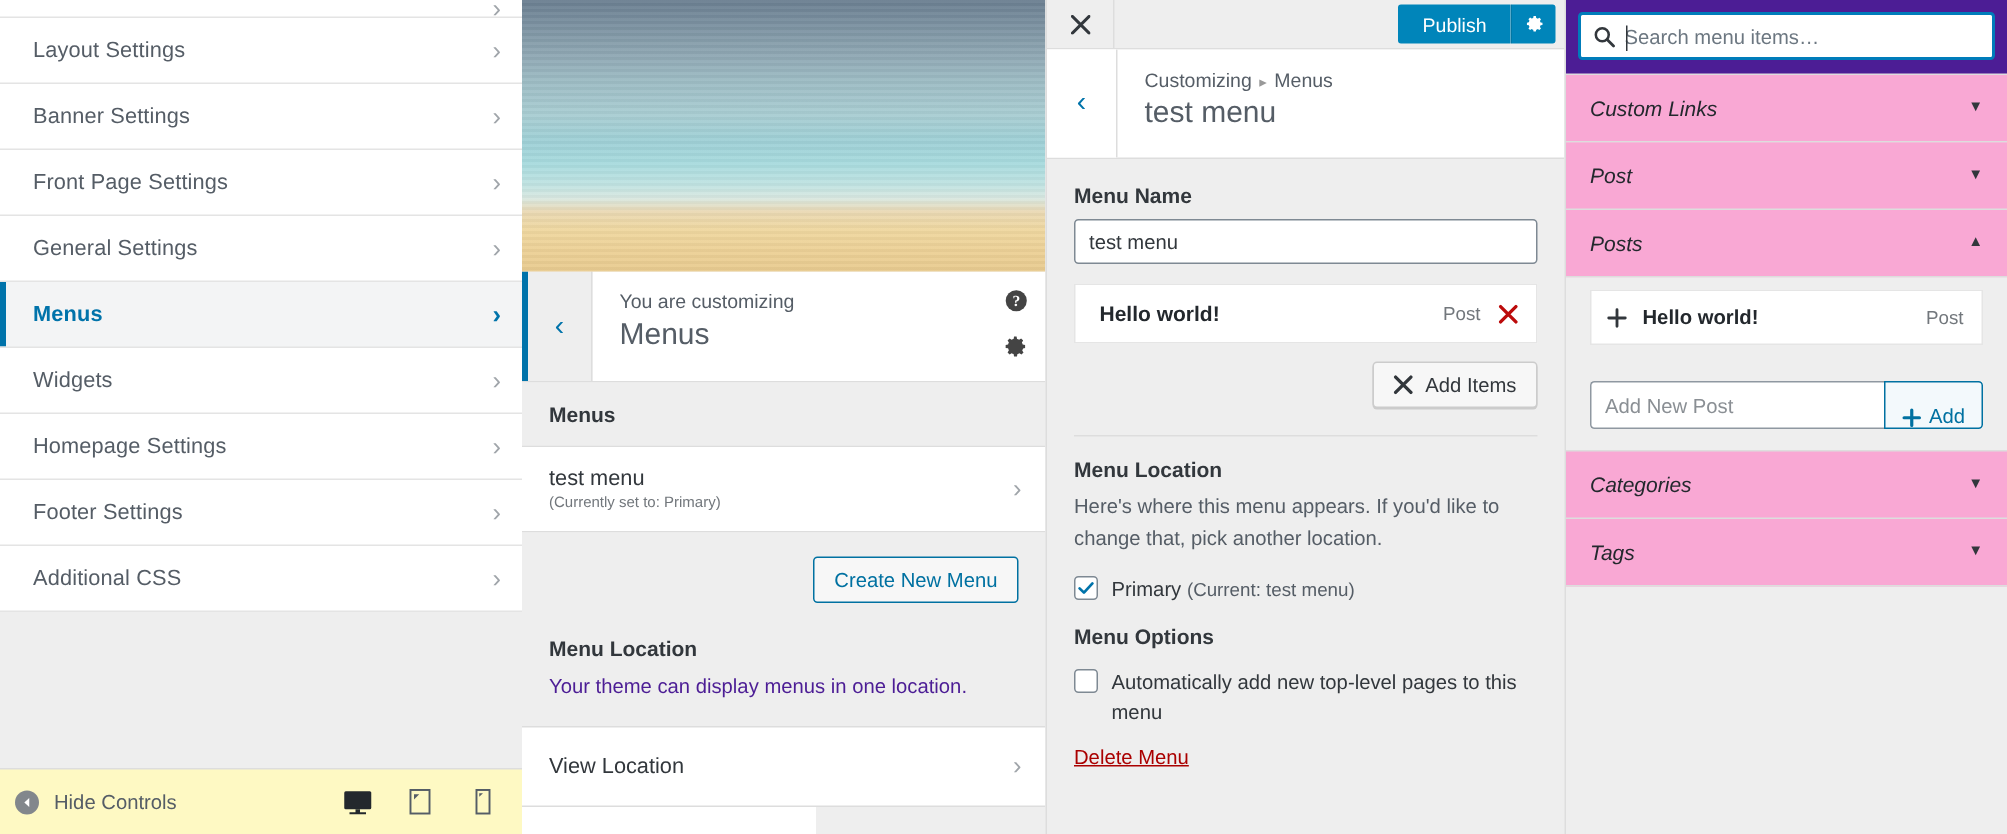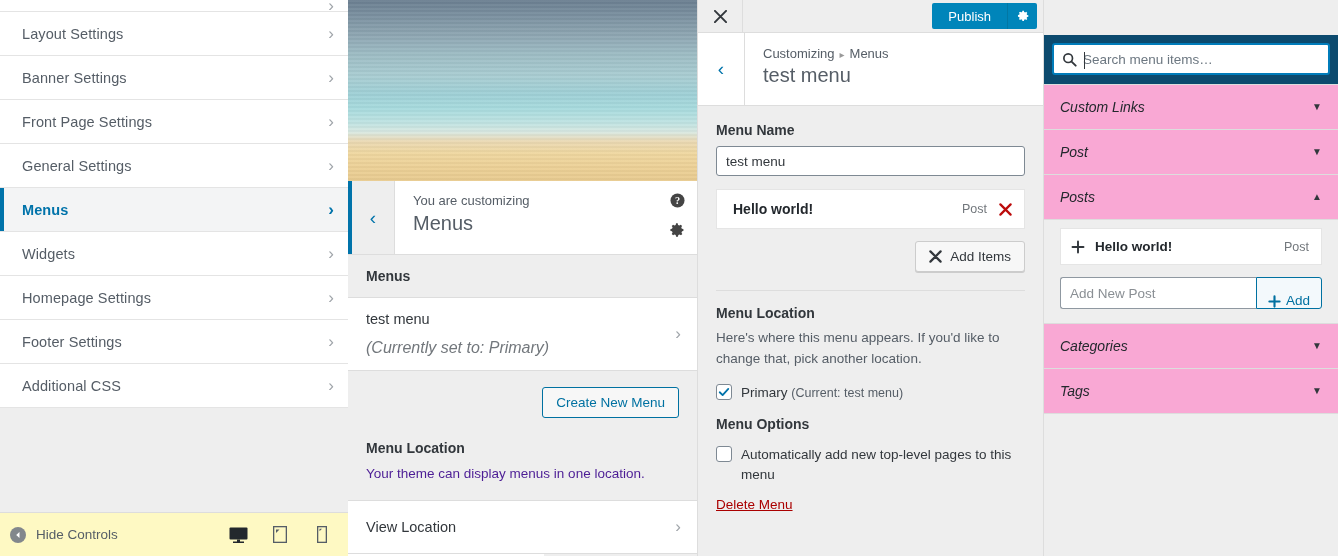--- a/index.html
+++ b/index.html
@@ -132,21 +132,21 @@
   }
   .p2-menu-row {
     display: flex; align-items: center;
     background: #fff;
     border-top: 1px solid #ddd; border-bottom: 1px solid #ddd;
     padding: 13px 16px 13px 18px;
     cursor: pointer;
   }
   .p2-menu-row .txt { flex: 1; }
   .p2-menu-name { font-size: 14.5px; color: #32373c; }
-  .p2-menu-sub { font-size: 16px; color: #72777c; margin-top: 12px; font-style: italic; }
+  .p2-menu-sub { font-size: 10px; color: #72777c; margin-top: 3px; }
   .p2-menu-row .chev { color: #a0a5aa; font-size: 17px; }
 
   .p2-newmenu-wrap { padding: 16px 18px; display: flex; justify-content: flex-end; background: #eeeeee; }
   .btn-secondary {
     background: #f7f7f7;
     border: 1px solid #0071a1;
     color: #0071a1;
     border-radius: 3px;
     font-size: 13.5px;
     padding: 7px 13px;
@@ -296,21 +296,21 @@
 
   
   .panel4 {
     position: relative;
     width: 295px; height: 556px;
     flex: 0 0 295px;
     background: #eeeeee;
     border-left: 1px solid #ddd;
     overflow: hidden;
   }
-  .p4-search-wrap { padding: 8px 8px 9px; background: #0c4a6e; position: relative; margin-top: 35px; }
+  .p4-search-wrap { padding: 8px 8px 9px; background: #4c1d95; position: relative; }
   .p4-search-box {
     position: relative;
     height: 32px;
     border: 2px solid #007cba;
     border-radius: 3px;
     background: #fff;
     display: flex; align-items: center;
     padding: 0 8px;
   }
   .p4-search-box svg { flex: 0 0 auto; margin-right: 6px; }
@@ -348,21 +348,21 @@
     background: #fff;
     border: 1px solid #e5e5e5;
     display: flex; align-items: center;
     padding: 10px 12px 10px 10px;
     cursor: pointer;
   }
   .pi-plus { color: #32373c; margin-right: 10px; display: flex; }
   .pi-title { flex: 1; font-size: 13.5px; font-weight: 700; color: #23282d; }
   .pi-type { font-size: 12.5px; color: #72777c; }
 
-  .addnew-row { display: flex; margin-top: 12px; gap: 0; }
+  .addnew-row { display: flex; margin-top: 24px; gap: 0; }
   .addnew-input {
     flex: 1; height: 32px;
     border: 1px solid #8f98a1;
     border-right: none;
     border-radius: 3px 0 0 3px;
     padding: 0 9px;
     font-size: 13.5px; font-family: inherit;
     background: #fff; color: #32373c;
   }
   .addnew-input::placeholder { color: #8a8f94; }

